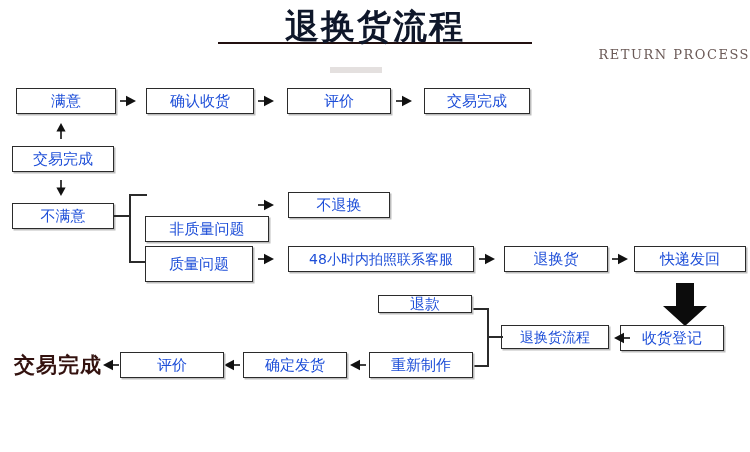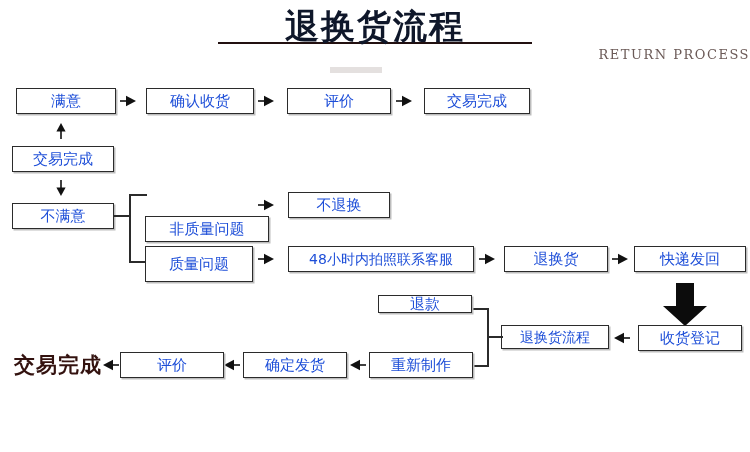--- a/index.html
+++ b/index.html
@@ -207,21 +207,21 @@
   </div>
 
   <div class="box" style="left:634px; top:246px; width:112px; height:26px;">快递发回</div>
 
   <div class="big-arrow" style="left:662px; top:283px;">
     <svg width="46" height="44" viewBox="0 0 46 44">
       <path d="M14 0 H32 V23 H45 L23 43 L1 23 H14 Z" fill="#0c0c0c"></path>
     </svg>
   </div>
 
-  <div class="box" style="left:638px; top:325px; width:104px; height:26px;">收货登记</div>
+  <div class="box" style="left:620px; top:325px; width:104px; height:26px;">收货登记</div>
   <div class="arrow" style="left:612px; top:332px;">
     <svg width="18" height="12" viewBox="0 0 18 12">
         <path d="M18 6 H10" stroke="#111" stroke-width="1.6" fill="none"></path>
         <path d="M12 0.8 L2 6 L12 11.2 Z" fill="#111"></path>
       </svg>
   </div>
   <div class="box tight" style="left:501px; top:325px; width:108px; height:24px;">退换货流程</div>
 
   <div class="seg h" style="left:487px; top:336px; width:16px;"></div>
   <div class="seg v" style="left:487px; top:308px; height:58px;"></div>

